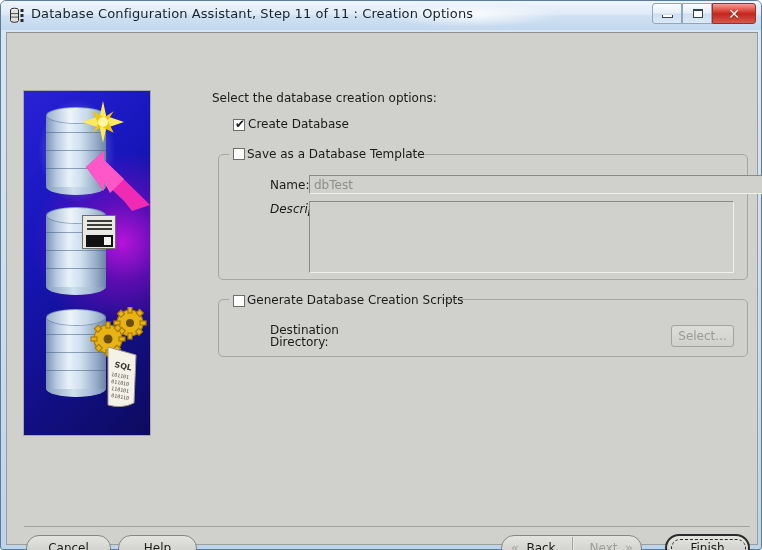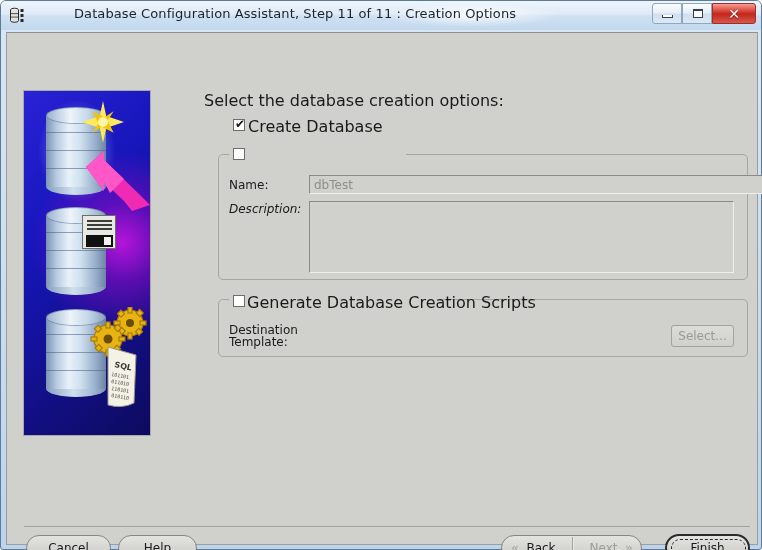--- a/index.html
+++ b/index.html
@@ -48,21 +48,20 @@
     left: 8px; top: 6px;
     width: 17px; height: 17px;
   }
   #title-text {
     position: absolute;
     left: 30px; top: 5px;
     font-size: 13px;
     color: #17242f;
     white-space: nowrap;
     letter-spacing: 0.1px;
-    margin-left: 43px;
   }
 
   .wbtn {
     position: absolute;
     top: 2px;
     height: 21px;
     box-sizing: border-box;
     border: 1px solid #8fa8bf;
     border-radius: 3px;
   }
@@ -226,22 +225,22 @@
   #gears { position: absolute; left: 62px; top: 216px; width: 64px; height: 54px; }
   #scroll {
     position: absolute;
     left: 78px; top: 252px;
     width: 40px; height: 66px;
   }
 
   
   #intro {
     position: absolute;
-    left: 197px; top: 58px;
-    font-size: 16px;
+    left: 205px; top: 58px;
+    font-size: 12px;
     color: #1a1a1a;
   }
 
   
   .cb {
     position: absolute;
     width: 12px; height: 12px;
     box-sizing: border-box;
     background: #ffffff;
     border: 1px solid #6e6e6a;
@@ -250,21 +249,21 @@
   .cb .tick {
     position: absolute;
     left: 1px; top: -2px;
     font-size: 12px;
     line-height: 12px;
     color: #16161a;
     font-family: "DejaVu Sans", sans-serif;
   }
   .cblabel {
     position: absolute;
-    font-size: 16px;
+    font-size: 12px;
     color: #1a1a1a;
     white-space: nowrap;
   }
 
   #cb-create { left: 226px; top: 86px; }
   #lbl-create { left: 241px; top: 84px; }
 
   
   .group {
     position: absolute;
@@ -288,20 +287,21 @@
   #cb-scripts { left: 226px; top: 262px; }
   #lbl-scripts { left: 240px; top: 260px; text-align: right; }
   #notch-scripts { left: 222px; top: 265px; width: 213px; }
 
   
   .flabel {
     position: absolute;
     font-size: 12px;
     color: #1a1a1a;
     white-space: nowrap;
+    margin-left: 41px;
   }
   #lbl-name { left: 222px; top: 145px; }
   #lbl-desc { left: 222px; top: 169px; font-style: italic; }
   #lbl-dest1 { left: 222px; top: 290px; }
   #lbl-dest2 { left: 222px; top: 302px; }
 
   
   .dfield {
     position: absolute;
     box-sizing: border-box;
@@ -574,34 +574,35 @@
     <div id="intro">Select the database creation options:</div>
 
     <div class="cb" id="cb-create">
       <span class="tick">✔</span>
     </div>
     <div class="cblabel" id="lbl-create">Create Database</div>
 
     <div class="group" id="grp-template"></div>
     <div class="group-notch" id="notch-template"></div>
     <div class="cb" id="cb-template"></div>
+    <div class="cblabel" id="lbl-template">Save as a Database Template</div>
 
     <div class="flabel" id="lbl-name">Name:</div>
     <div class="dfield" id="fld-name">dbTest</div>
 
     <div class="flabel" id="lbl-desc">Description:</div>
     <div class="dfield" id="fld-desc"></div>
 
     <div class="group" id="grp-scripts"></div>
     <div class="group-notch" id="notch-scripts"></div>
     <div class="cb" id="cb-scripts"></div>
     <div class="cblabel" id="lbl-scripts">Generate Database Creation Scripts</div>
 
     <div class="flabel" id="lbl-dest1">Destination</div>
-    <div class="flabel" id="lbl-dest2">Template:</div>
+    <div class="flabel" id="lbl-dest2">Directory:</div>
     <div id="btn-browse">Select...</div>
 
     <div id="separator"></div>
 
     <div class="pill" id="btn-cancel">Cancel</div>
     <div class="pill" id="btn-help">Help</div>
 
     <div id="navgroup">
       <div id="btn-back">
         <span class="chev" id="chev-back">«</span>

